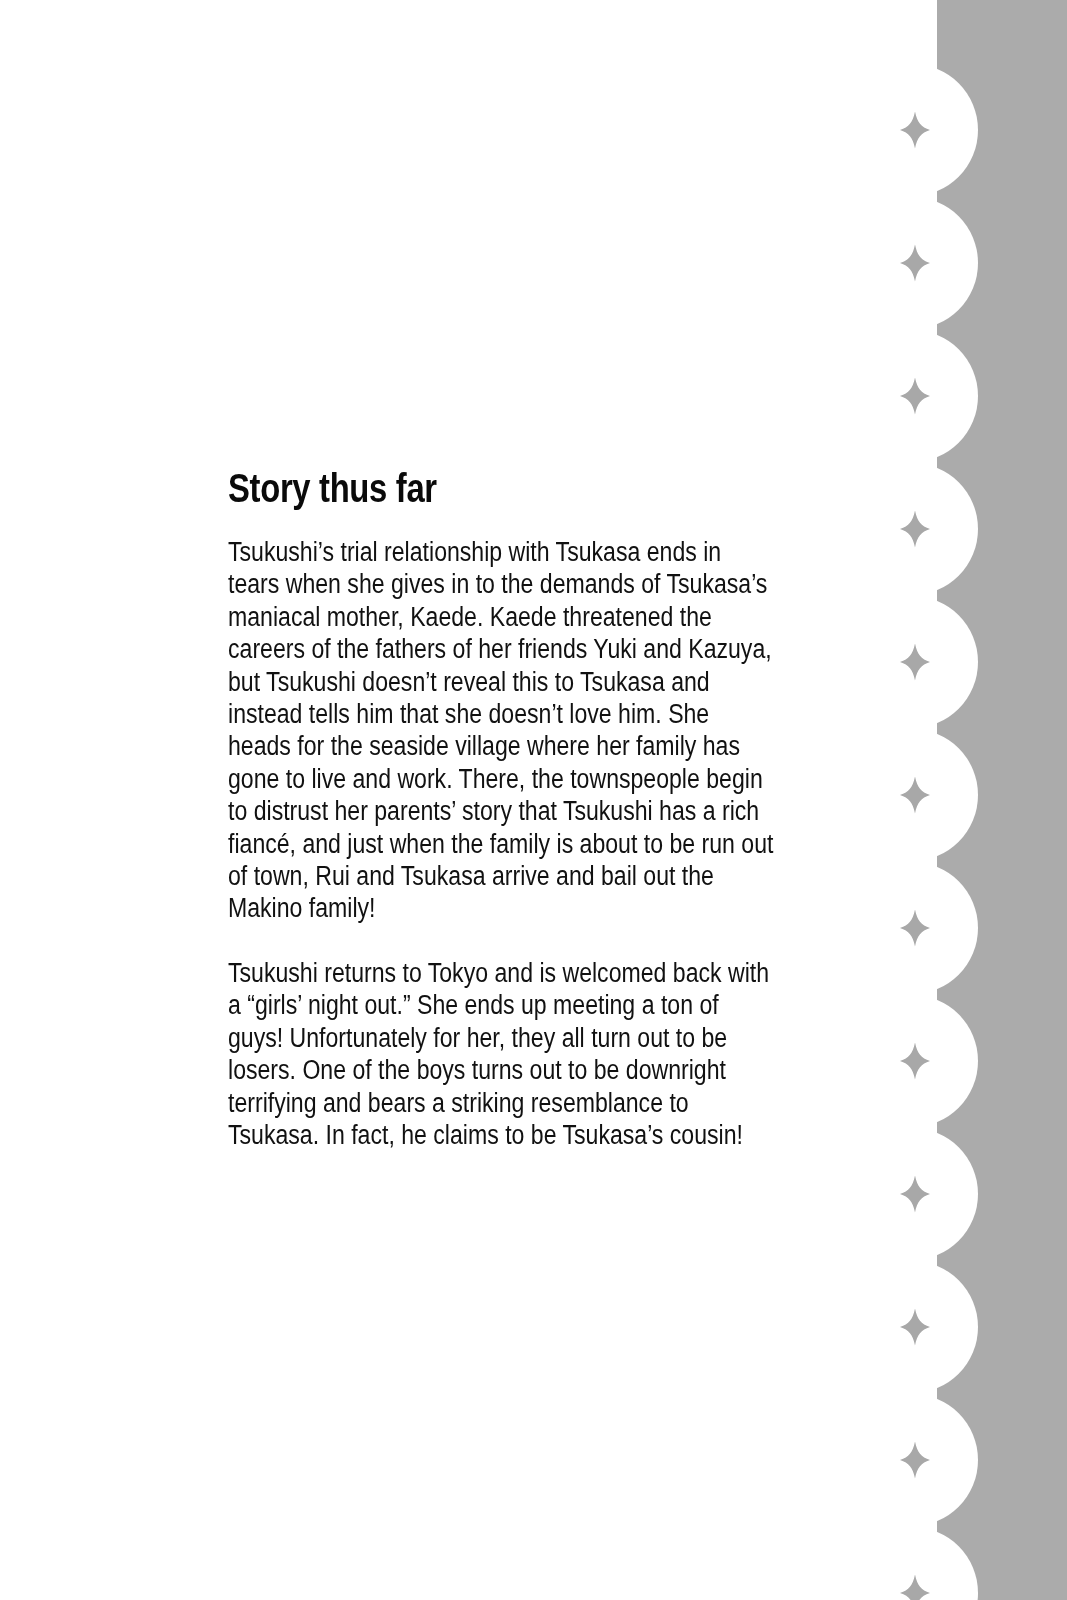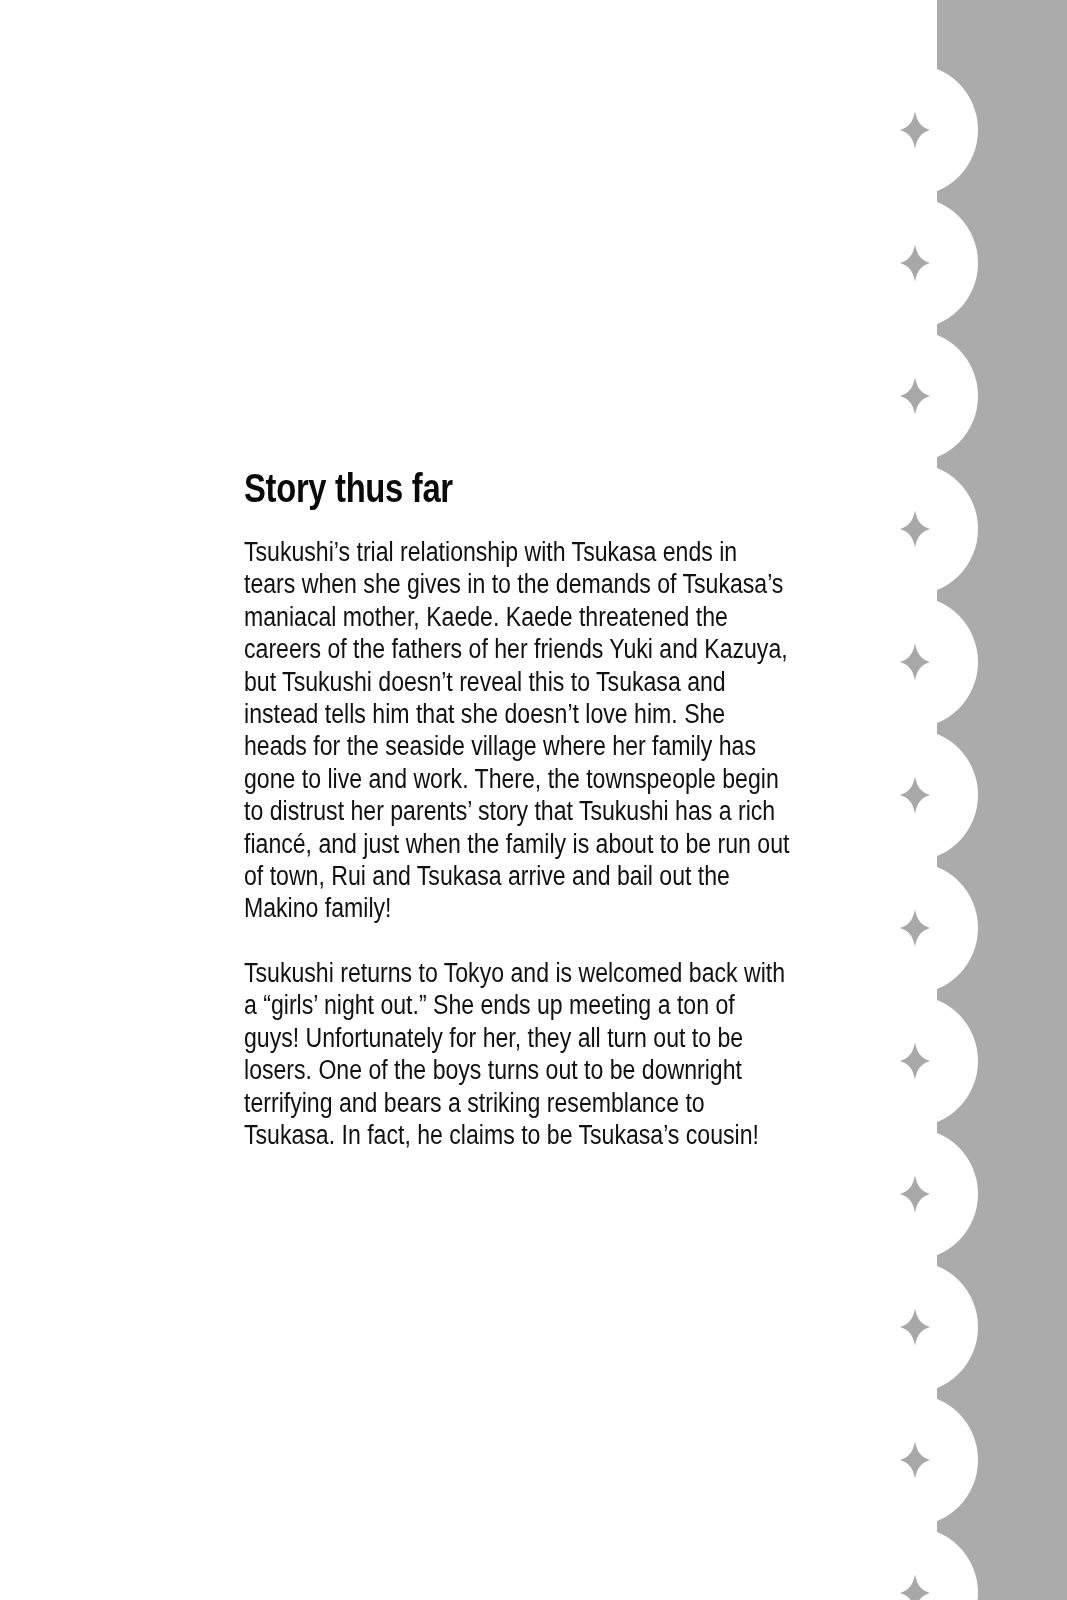--- a/index.html
+++ b/index.html
@@ -31,21 +31,21 @@
   }
   #deco-band svg {
     display: block;
     width: 190px;
     height: 1600px;
   }
 
   
   #content {
     position: absolute;
-    left: 244px;
+    left: 228px;
     top: 466px;
     width: 545px;
   }
 
   #page-title {
     font-family: "Liberation Sans Narrow", "Liberation Sans", sans-serif;
     font-weight: 700;
     font-size: 41px;
     line-height: 44px;
     letter-spacing: -0.4px;

